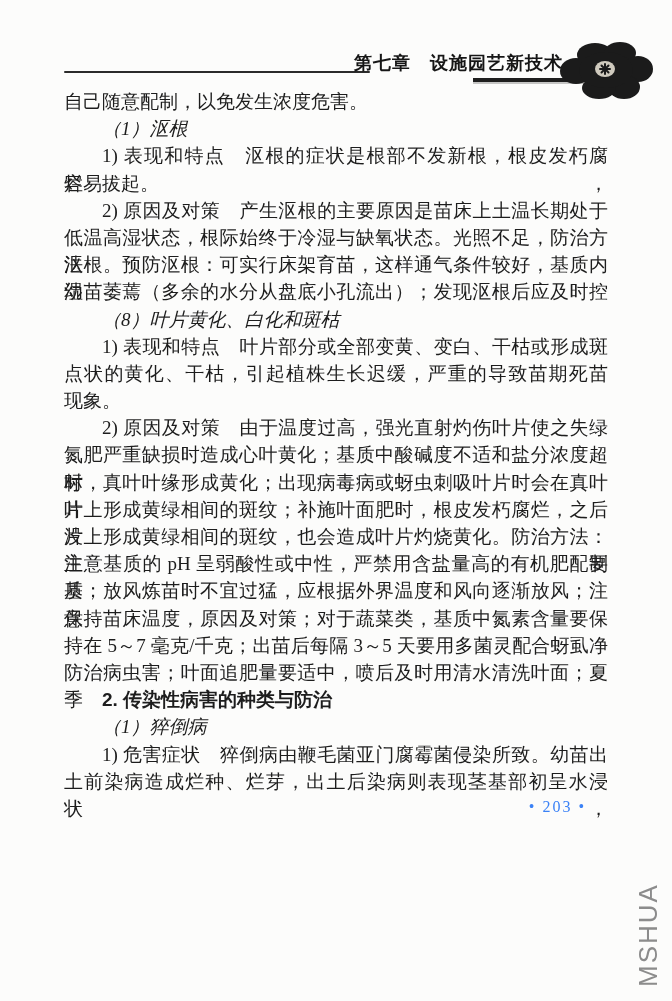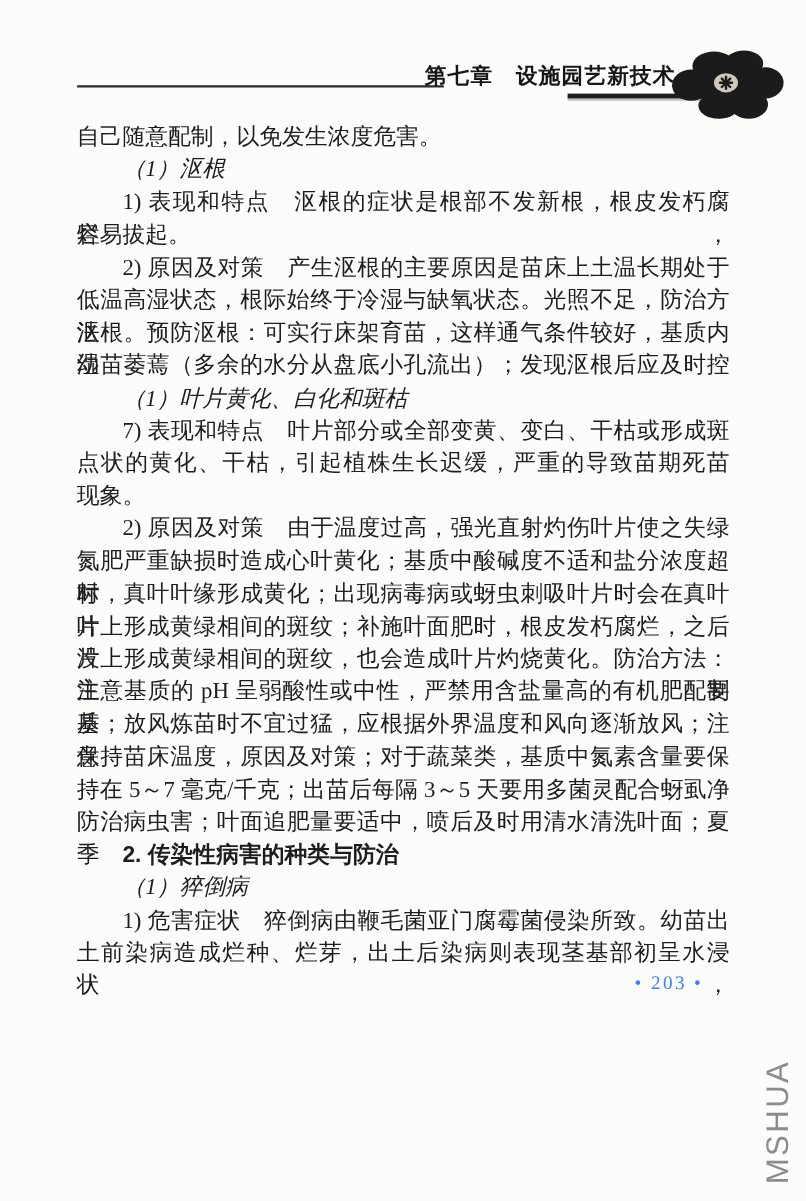--- a/index.html
+++ b/index.html
@@ -23,21 +23,21 @@
     white-space:nowrap;
   }
   .hdr-rule-thick{
     position:absolute;left:473px;top:78px;width:125px;height:4px;
     background:#1e1e1e;
     box-shadow:0 2px 0 rgba(30,30,30,.25);
   }
   .seal{position:absolute;left:556px;top:40px;}
   
   .body-block{
-    position:absolute;left:64px;top:101px;width:544px;
+    position:absolute;left:64px;top:88px;width:544px;
   }
   .ln{
     height:27.2px;line-height:27.2px;font-size:19px;
     white-space:nowrap;letter-spacing:0;
   }
   .just{white-space:normal;text-align:justify;text-align-last:justify;}
   .ind{text-indent:2em;}
   .kai{font-style:italic;font-weight:400;}
   .bold{font-style:normal;font-weight:700;
         font-family:"Liberation Sans","DejaVu Sans",sans-serif;}
@@ -86,22 +86,22 @@
 
   <div class="body-block">
     <div class="ln">自己随意配制，以免发生浓度危害。</div>
     <div class="ln ind kai">（1）沤根</div>
     <div class="ln ind just">1) 表现和特点　沤根的症状是根部不发新根，根皮发朽腐烂，</div>
     <div class="ln">容易拔起。</div>
     <div class="ln ind just">2) 原因及对策　产生沤根的主要原因是苗床上土温长期处于</div>
     <div class="ln just">低温高湿状态，根际始终于冷湿与缺氧状态。光照不足，防治方法</div>
     <div class="ln just">沤根。预防沤根：可实行床架育苗，这样通气条件较好，基质内湿</div>
     <div class="ln just">幼苗萎蔫（多余的水分从盘底小孔流出）；发现沤根后应及时控</div>
-    <div class="ln ind kai">（1）叶片黄化、白化和斑枯</div>
-    <div class="ln ind just">7) 表现和特点　叶片部分或全部变黄、变白、干枯或形成斑</div>
+    <div class="ln ind kai">（8）叶片黄化、白化和斑枯</div>
+    <div class="ln ind just">1) 表现和特点　叶片部分或全部变黄、变白、干枯或形成斑</div>
     <div class="ln just">点状的黄化、干枯，引起植株生长迟缓，严重的导致苗期死苗</div>
     <div class="ln">现象。</div>
     <div class="ln ind just">2) 原因及对策　由于温度过高，强光直射灼伤叶片使之失绿</div>
     <div class="ln just">氮肥严重缺损时造成心叶黄化；基质中酸碱度不适和盐分浓度超标</div>
     <div class="ln just">时，真叶叶缘形成黄化；出现病毒病或蚜虫刺吸叶片时会在真叶叶</div>
     <div class="ln just">片上形成黄绿相间的斑纹；补施叶面肥时，根皮发朽腐烂，之后没</div>
     <div class="ln just">片上形成黄绿相间的斑纹，也会造成叶片灼烧黄化。防治方法：主要</div>
     <div class="ln just">注意基质的 pH 呈弱酸性或中性，严禁用含盐量高的有机肥配制基</div>
     <div class="ln just">质；放风炼苗时不宜过猛，应根据外界温度和风向逐渐放风；注意</div>
     <div class="ln just">保持苗床温度，原因及对策；对于蔬菜类，基质中氮素含量要保</div>

